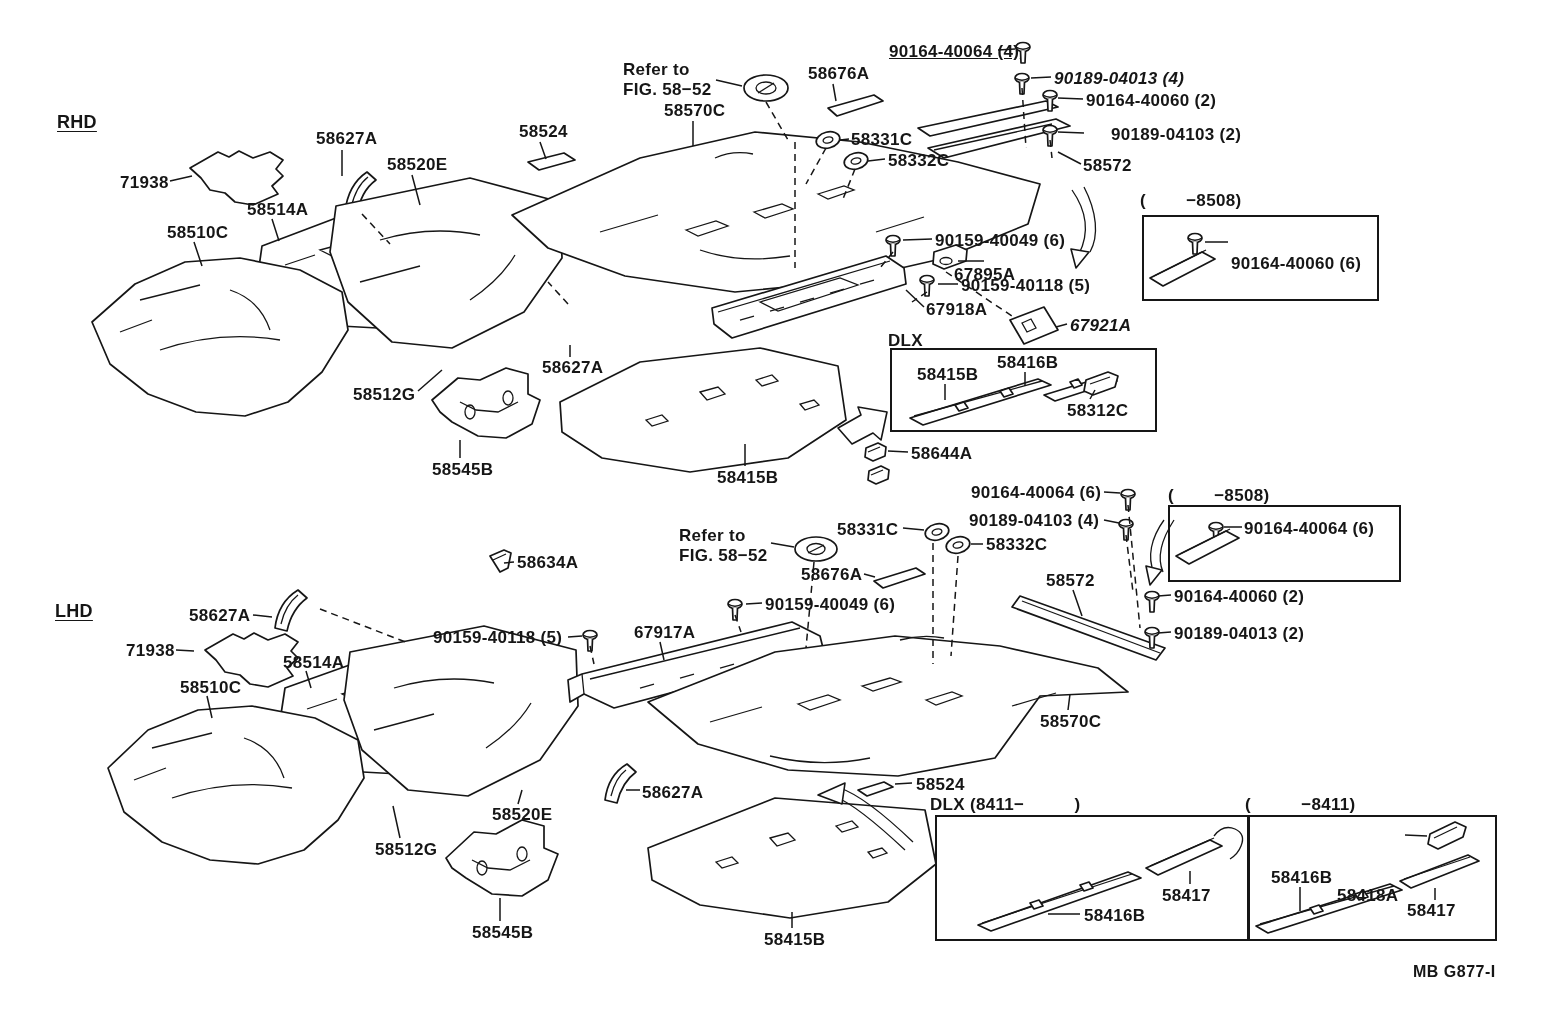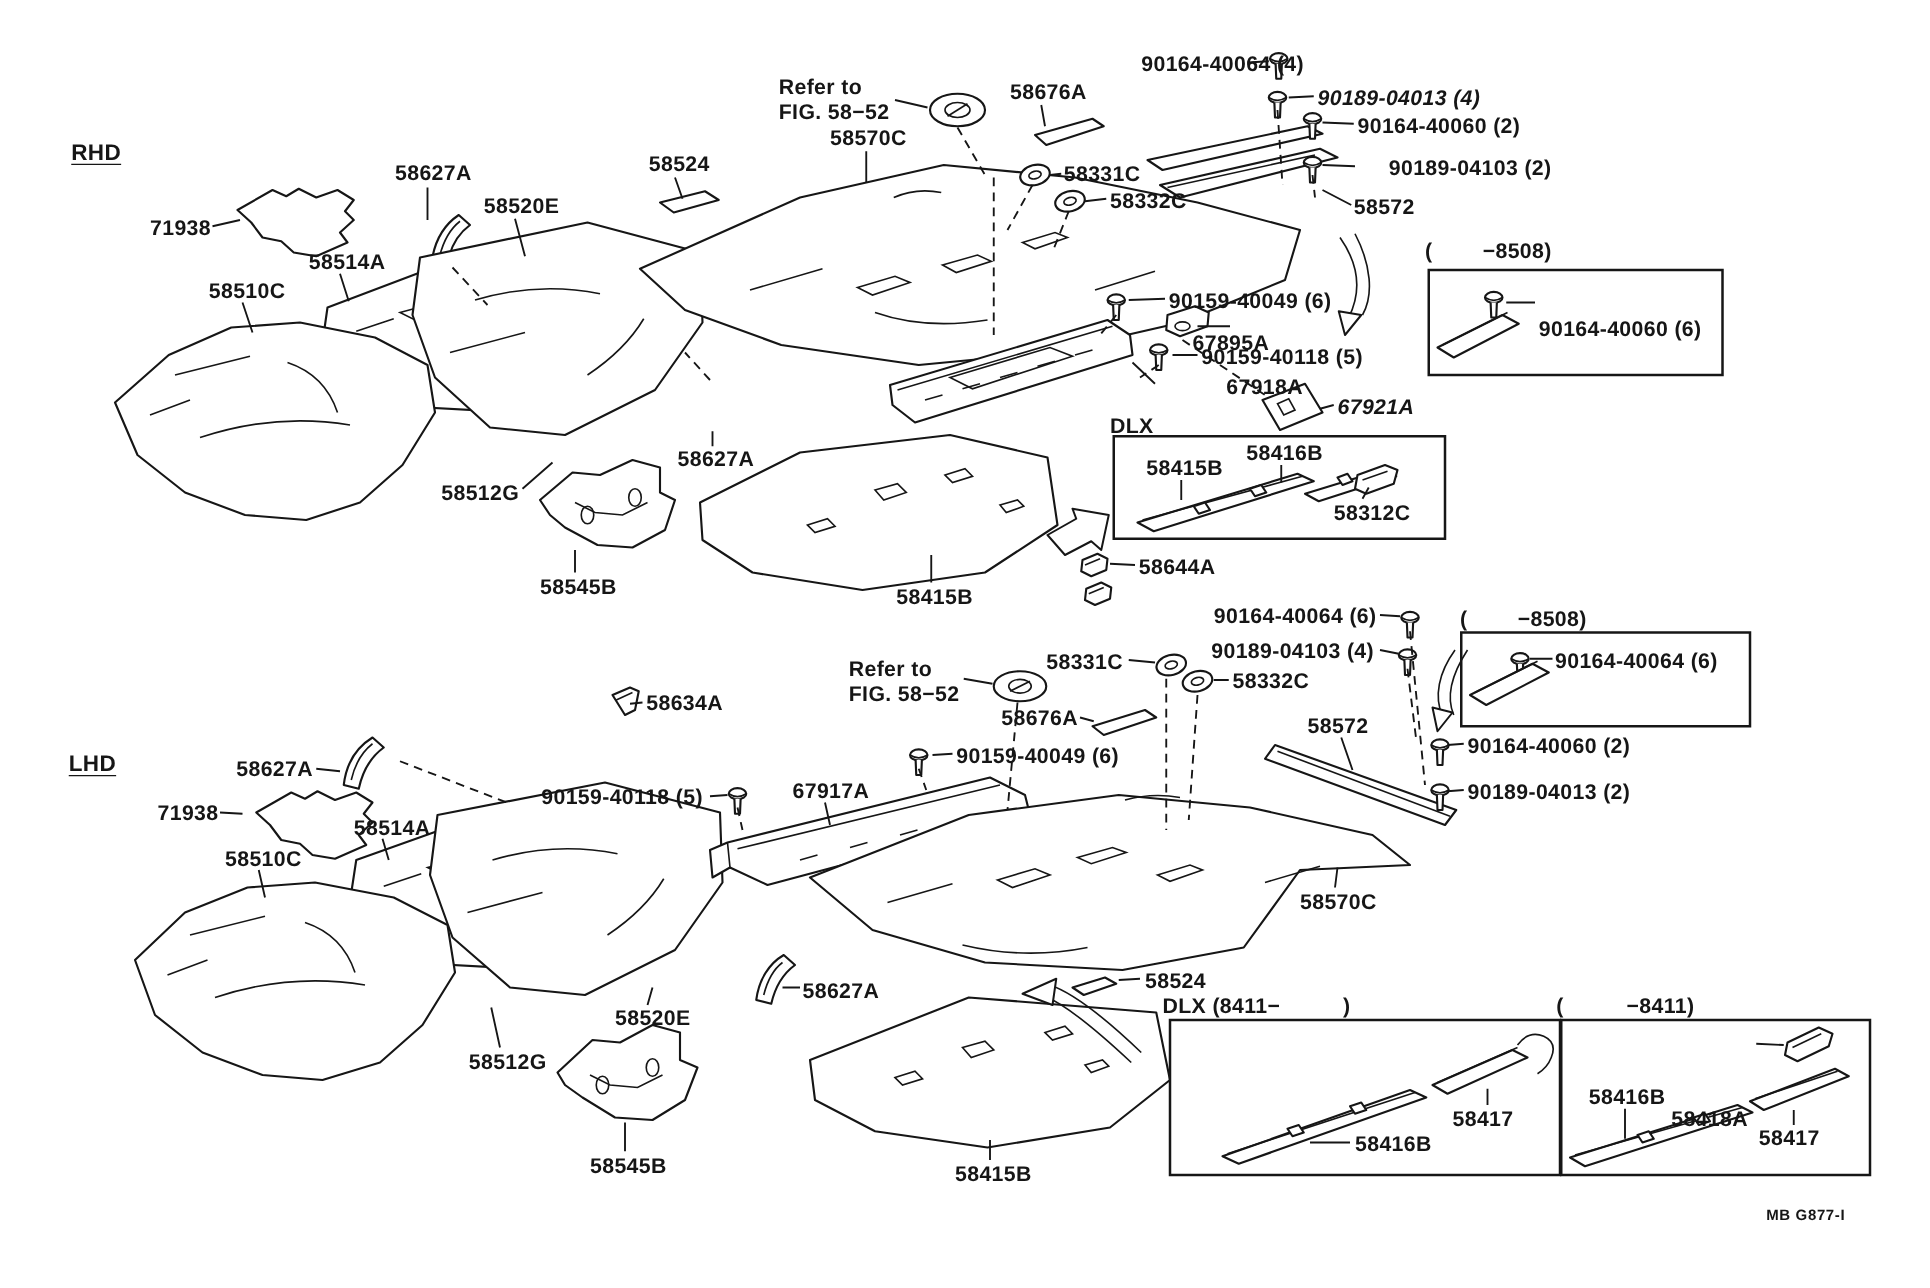--- a/index.html
+++ b/index.html
@@ -2,21 +2,21 @@
 <html><head>
 <meta charset="utf-8">
 <style>
   html,body{margin:0;padding:0;background:#fff}
   #stage{position:relative;width:1544px;height:1030px;background:#ffffff;overflow:hidden;
          font-family:"Liberation Sans","DejaVu Sans",sans-serif}
   #art{position:absolute;left:0;top:0}
   .lbl{position:absolute;font-weight:700;font-size:17px;line-height:20px;color:#161616;
        white-space:pre;letter-spacing:.3px}
   .lbl.section{text-decoration:underline;text-underline-offset:3px;font-size:18px}
-  .lbl.code{font-size:12px;letter-spacing:.5px}
+  .lbl.code{font-size:16px;letter-spacing:.5px}
   .vbox{position:absolute;border:2.5px solid #161616}
   .ln{stroke:#161616;stroke-width:1.5;fill:none}
   .pt{stroke:#161616;stroke-width:1.7;fill:#ffffff;stroke-linejoin:round}
   .in{stroke:#161616;stroke-width:1.3;fill:none}
   .dash{stroke:#161616;stroke-width:1.5;fill:none;stroke-dasharray:7 5}
   .arr{stroke:#161616;stroke-width:1.6;fill:#ffffff;stroke-linejoin:round}
 </style>
 </head>
 <body>
 
@@ -215,35 +215,35 @@
 <div id="labels">
       <div class="lbl section" style="left: 57px; top: 112px;">RHD</div>
       <div class="lbl" style="left: 120px; top: 173px;">71938</div>
       <div class="lbl" style="left: 316px; top: 129px;">58627A</div>
       <div class="lbl" style="left: 387px; top: 155px;">58520E</div>
       <div class="lbl" style="left: 519px; top: 122px;">58524</div>
       <div class="lbl" style="left: 623px; top: 60px;">Refer to
 FIG. 58−52</div>
       <div class="lbl" style="left: 664px; top: 101px;">58570C</div>
       <div class="lbl" style="left: 808px; top: 64px;">58676A</div>
-      <div class="lbl" style="left: 913px; top: 42px;">90164-40064 (4)</div>
+      <div class="lbl" style="left: 889px; top: 42px; text-decoration: underline;">90164-40064 (4)</div>
       <div class="lbl" style="left: 1054px; top: 69px; font-style: italic;">90189-04013 (4)</div>
       <div class="lbl" style="left: 1086px; top: 91px;">90164-40060 (2)</div>
       <div class="lbl" style="left: 1087px; top: 125px; margin-left: 24px;">90189-04103 (2)</div>
       <div class="lbl" style="left: 851px; top: 130px;">58331C</div>
       <div class="lbl" style="left: 888px; top: 151px;">58332C</div>
       <div class="lbl" style="left: 1083px; top: 156px;">58572</div>
       <div class="lbl" style="left: 1140px; top: 191px;">(        −8508)</div>
       <div class="lbl" style="left: 1231px; top: 235px; margin-top: 19px;">90164-40060 (6)</div>
       <div class="lbl" style="left: 247px; top: 200px;">58514A</div>
       <div class="lbl" style="left: 167px; top: 223px;">58510C</div>
       <div class="lbl" style="left: 935px; top: 231px;">90159-40049 (6)</div>
       <div class="lbl" style="left: 954px; top: 253px; margin-top: 12px;">67895A</div>
       <div class="lbl" style="left: 961px; top: 276px;">90159-40118 (5)</div>
-      <div class="lbl" style="left: 981px; top: 300px;">67918A</div>
+      <div class="lbl" style="left: 926px; top: 300px;">67918A</div>
       <div class="lbl" style="left: 1070px; top: 316px; font-style: italic;">67921A</div>
       <div class="lbl" style="left: 542px; top: 358px;">58627A</div>
       <div class="lbl" style="left: 353px; top: 385px;">58512G</div>
       <div class="lbl" style="left: 432px; top: 460px;">58545B</div>
       <div class="lbl" style="left: 888px; top: 331px;">DLX</div>
       <div class="lbl" style="left: 917px; top: 365px;">58415B</div>
       <div class="lbl" style="left: 997px; top: 353px;">58416B</div>
       <div class="lbl" style="left: 1067px; top: 401px;">58312C</div>
       <div class="lbl" style="left: 911px; top: 444px; text-align: center;">58644A</div>
       <div class="lbl" style="left: 717px; top: 468px;">58415B</div>

